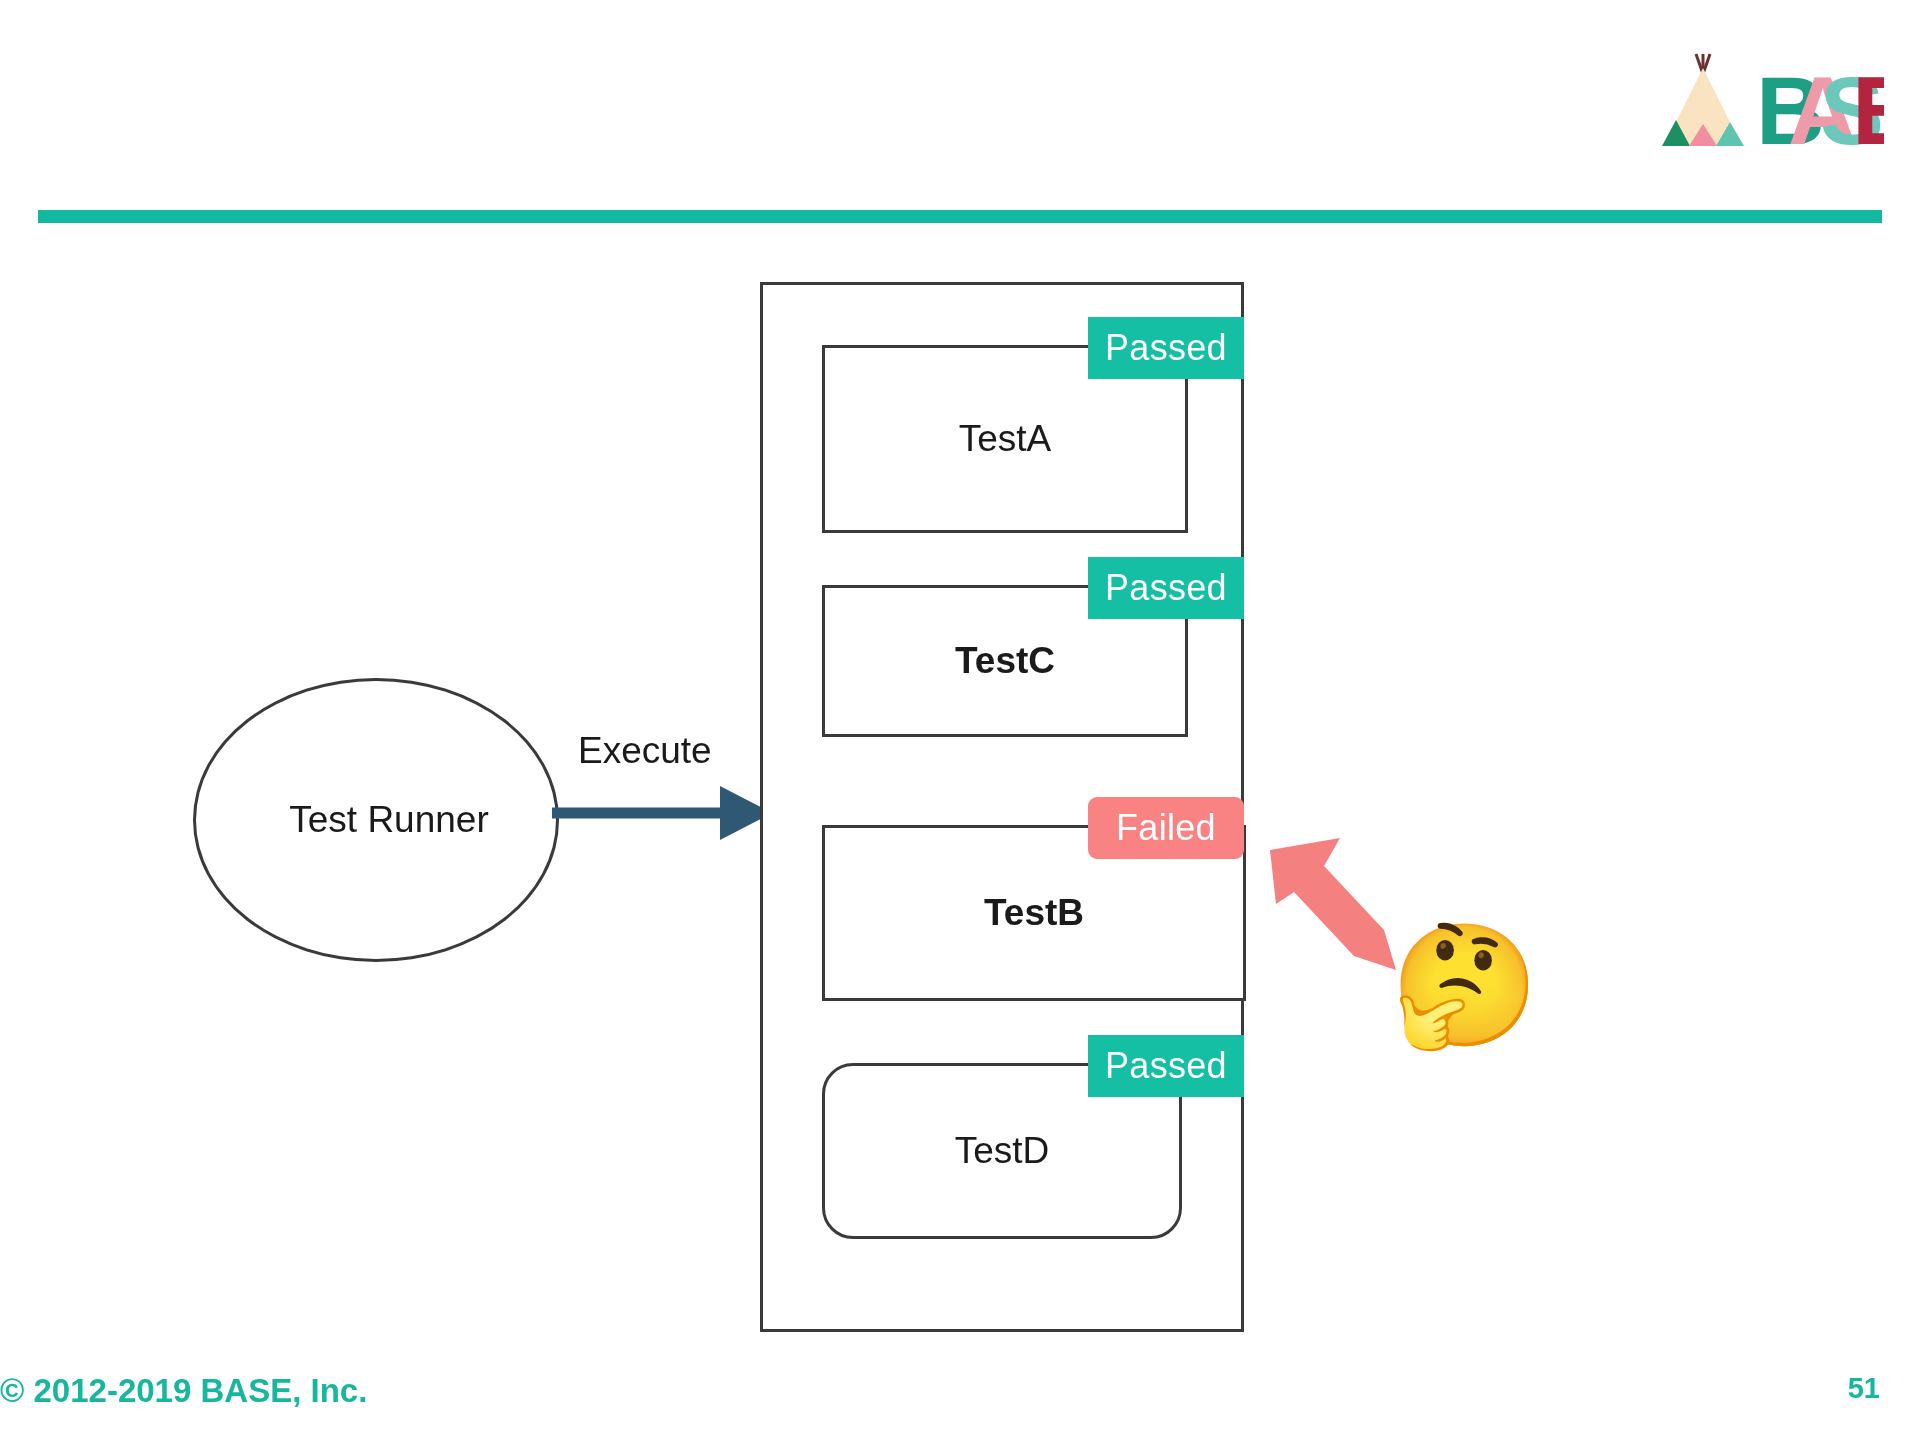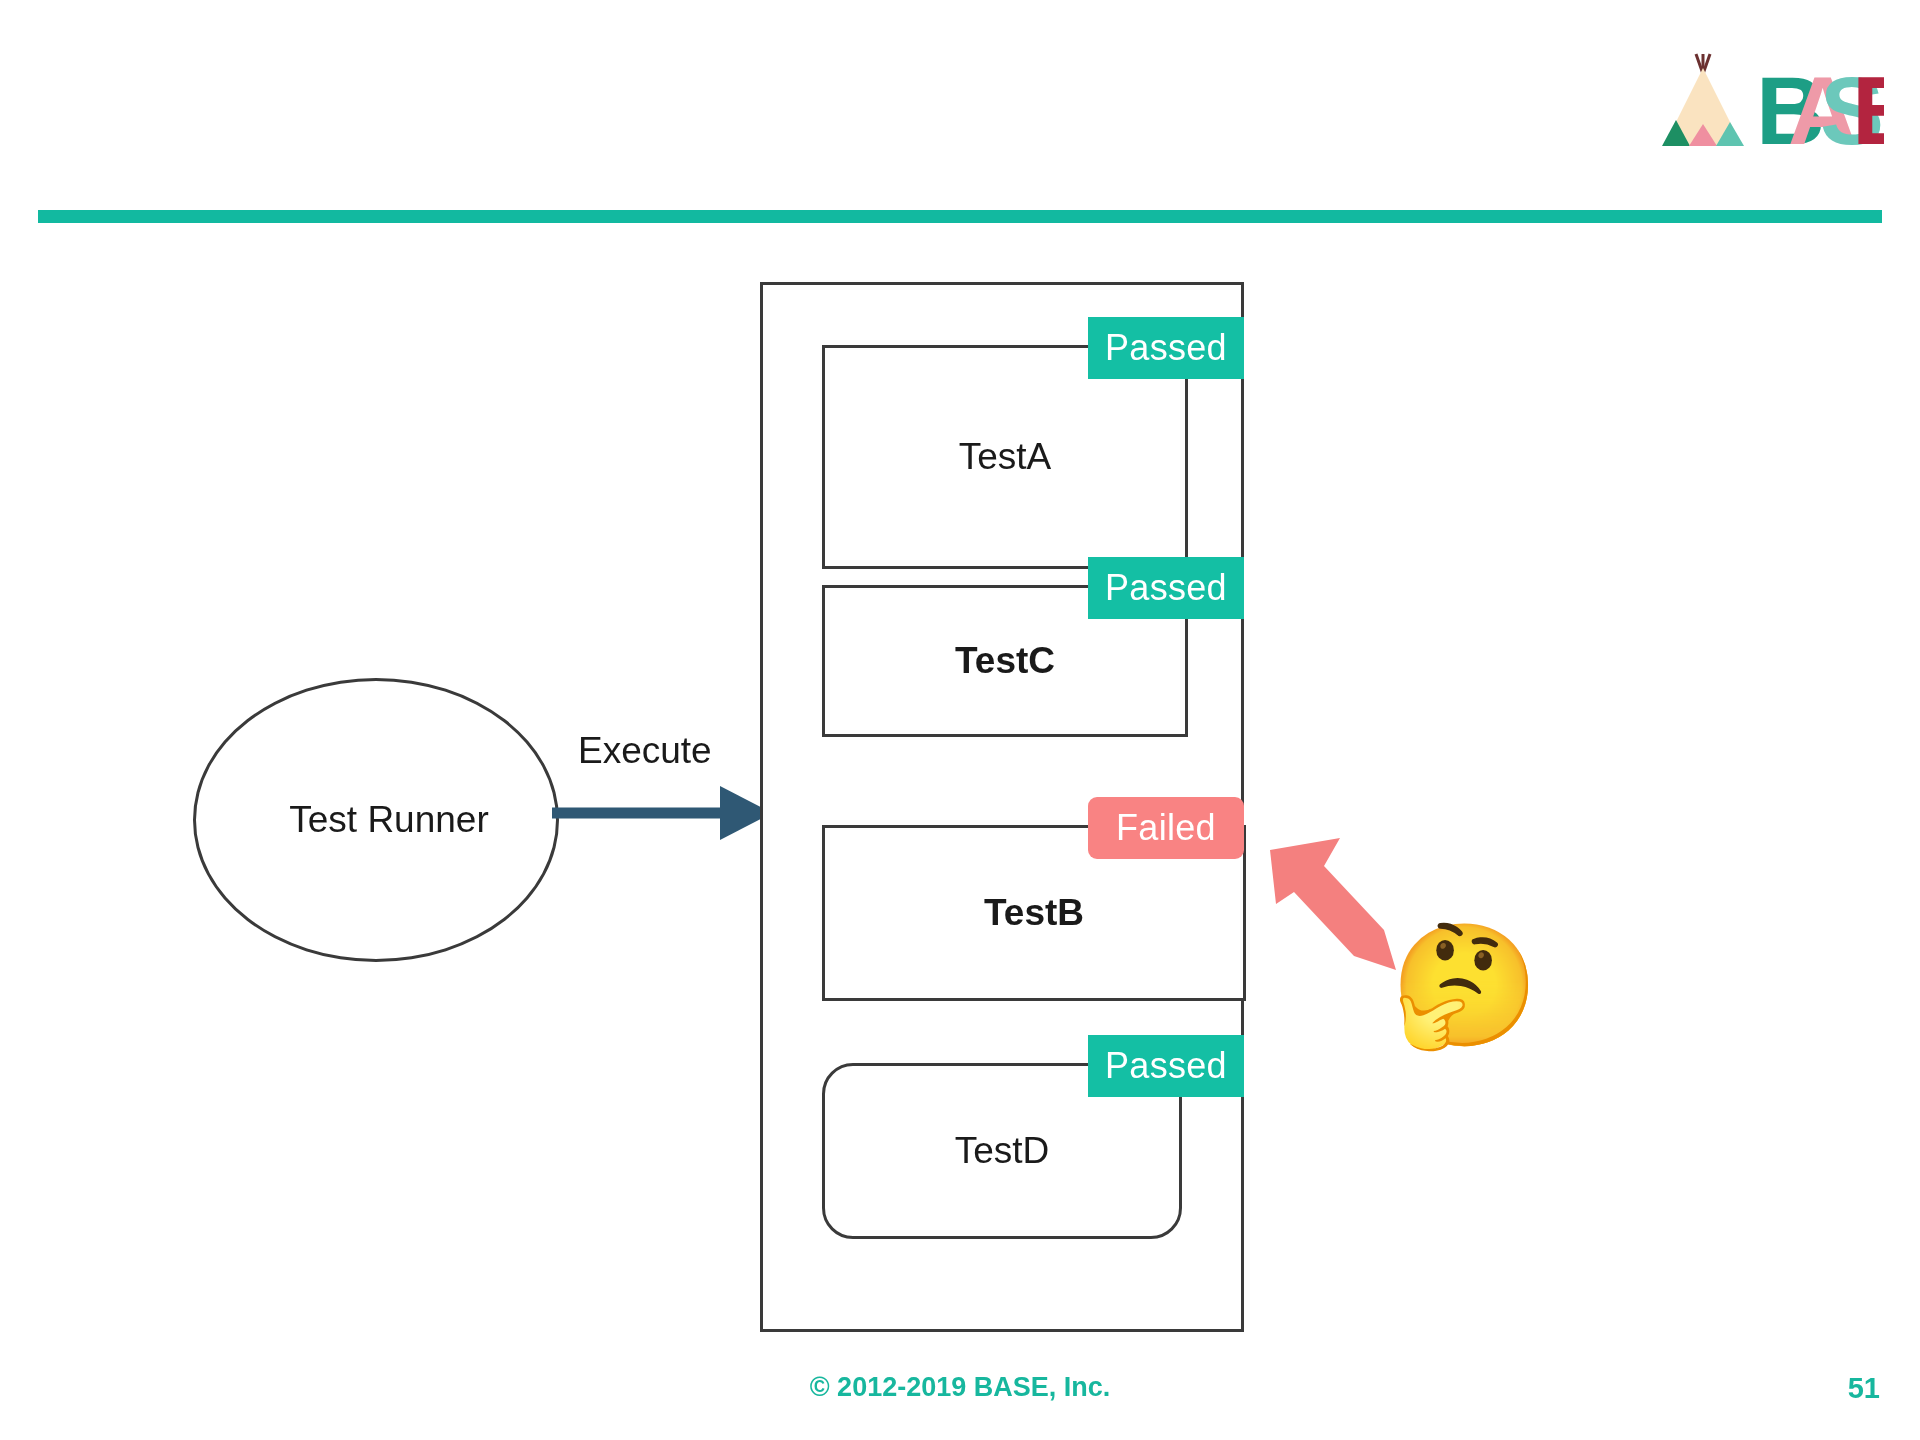--- a/index.html
+++ b/index.html
@@ -156,22 +156,21 @@
     line-height: 1;
     user-select: none;
   }
 
   
   #footer-copyright {
     position: absolute;
     left: 0;
     right: 0;
     top: 1372px;
-    text-align: center;
-    font-size: 27px;
+    font-size: 33px;
     font-weight: bold;
     color: #17b79e;
   }
   #footer-pagenum {
     position: absolute;
     right: 40px;
     top: 1372px;
     font-size: 29px;
     font-weight: bold;
     color: #17b79e;
@@ -213,21 +212,21 @@
     <div class="runner-label">Test Runner</div>
 
     <div class="execute-label">Execute</div>
     <svg id="execute-arrow" viewBox="0 0 220 70" xmlns="http://www.w3.org/2000/svg">
       <line x1="0" y1="35" x2="172" y2="35" stroke="#2f5874" stroke-width="11"></line>
       <polygon points="168,8 220,35 168,62" fill="#2f5874"></polygon>
     </svg>
 
     <div class="suite-box"></div>
 
-    <div class="test-box" style="left:822px; top:345px; width:366px; height:224px;">TestA</div>
+    <div class="test-box" style="left:822px; top:345px; width:366px; height:188px;">TestA</div>
     <div class="status-badge passed" style="left:1088px; top:317px; width:156px; height:62px;">Passed</div>
 
     <div class="test-box bold" style="left:822px; top:585px; width:366px; height:152px;">TestC</div>
     <div class="status-badge passed" style="left:1088px; top:557px; width:156px; height:62px;">Passed</div>
 
     <div class="test-box bold" style="left:822px; top:825px; width:424px; height:176px;">TestB</div>
     <div class="status-badge failed" style="left:1088px; top:797px; width:156px; height:62px;border-radius:9px;">Failed</div>
 
     <div class="test-box" style="left:822px; top:1063px; width:360px; height:176px;border-radius:31px;">TestD</div>
     <div class="status-badge passed" style="left:1088px; top:1035px; width:156px; height:62px;">Passed</div>

